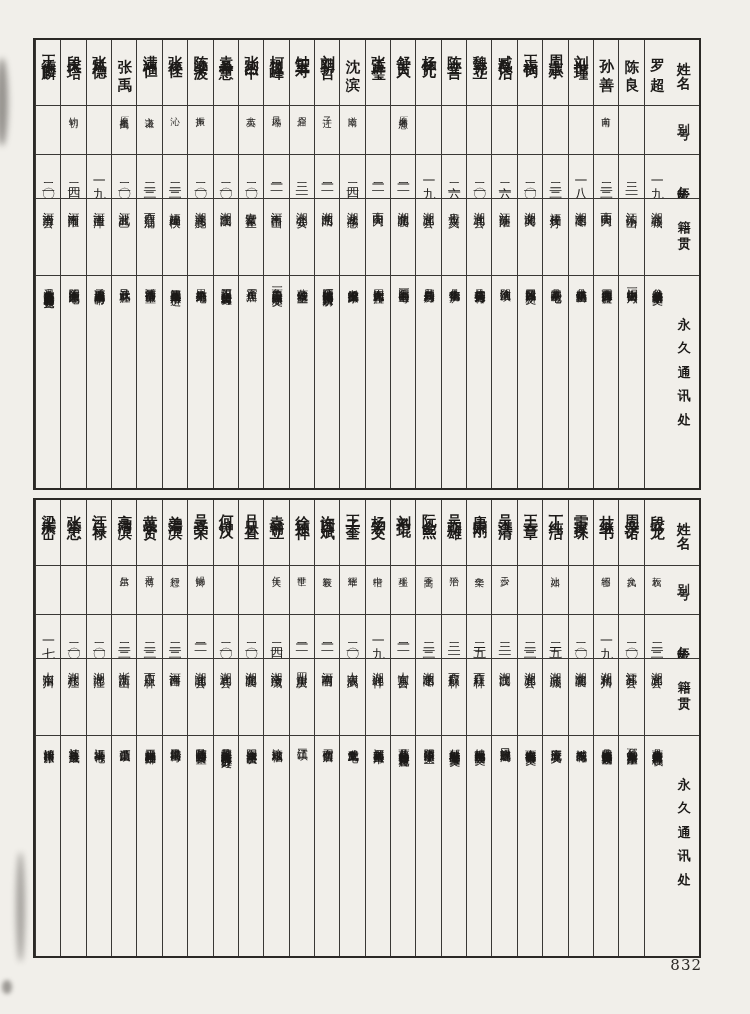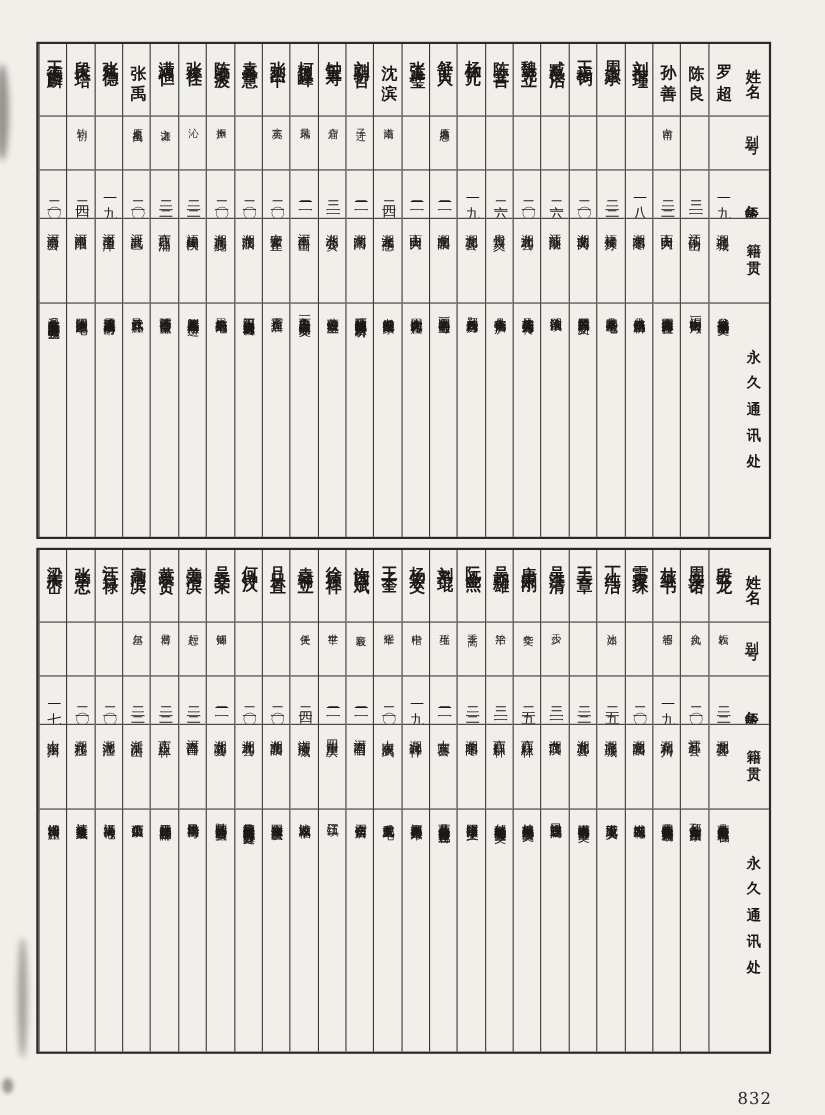--- a/index.html
+++ b/index.html
@@ -70,21 +70,20 @@
   .h-age .vtext{font-size:12.5px;letter-spacing:2px;padding-top:2px;}
   .h-native .vtext{font-size:13px;letter-spacing:16px;padding-top:8px;}
   .h-addr .vtext{font-size:13px;letter-spacing:24px;padding-top:26px;}
   .page-number{
     position:absolute;
     right:48px;top:956px;
     font-family:"DejaVu Serif",serif;
     font-size:15px;
     color:#2b2926;
     letter-spacing:1px;
-    margin-top:34px;
   }
   
   .smudge{position:absolute;background:#4a4642;border-radius:50%;}
   .smudge.s1{left:-4px;top:58px;width:12px;height:88px;opacity:.55;filter:blur(3px);}
   .smudge.s2{left:16px;top:852px;width:9px;height:110px;opacity:.45;filter:blur(3px);}
   .smudge.s3{left:2px;top:980px;width:10px;height:14px;opacity:.5;filter:blur(2px);}
 </style>
 </head>
 <body>
 

